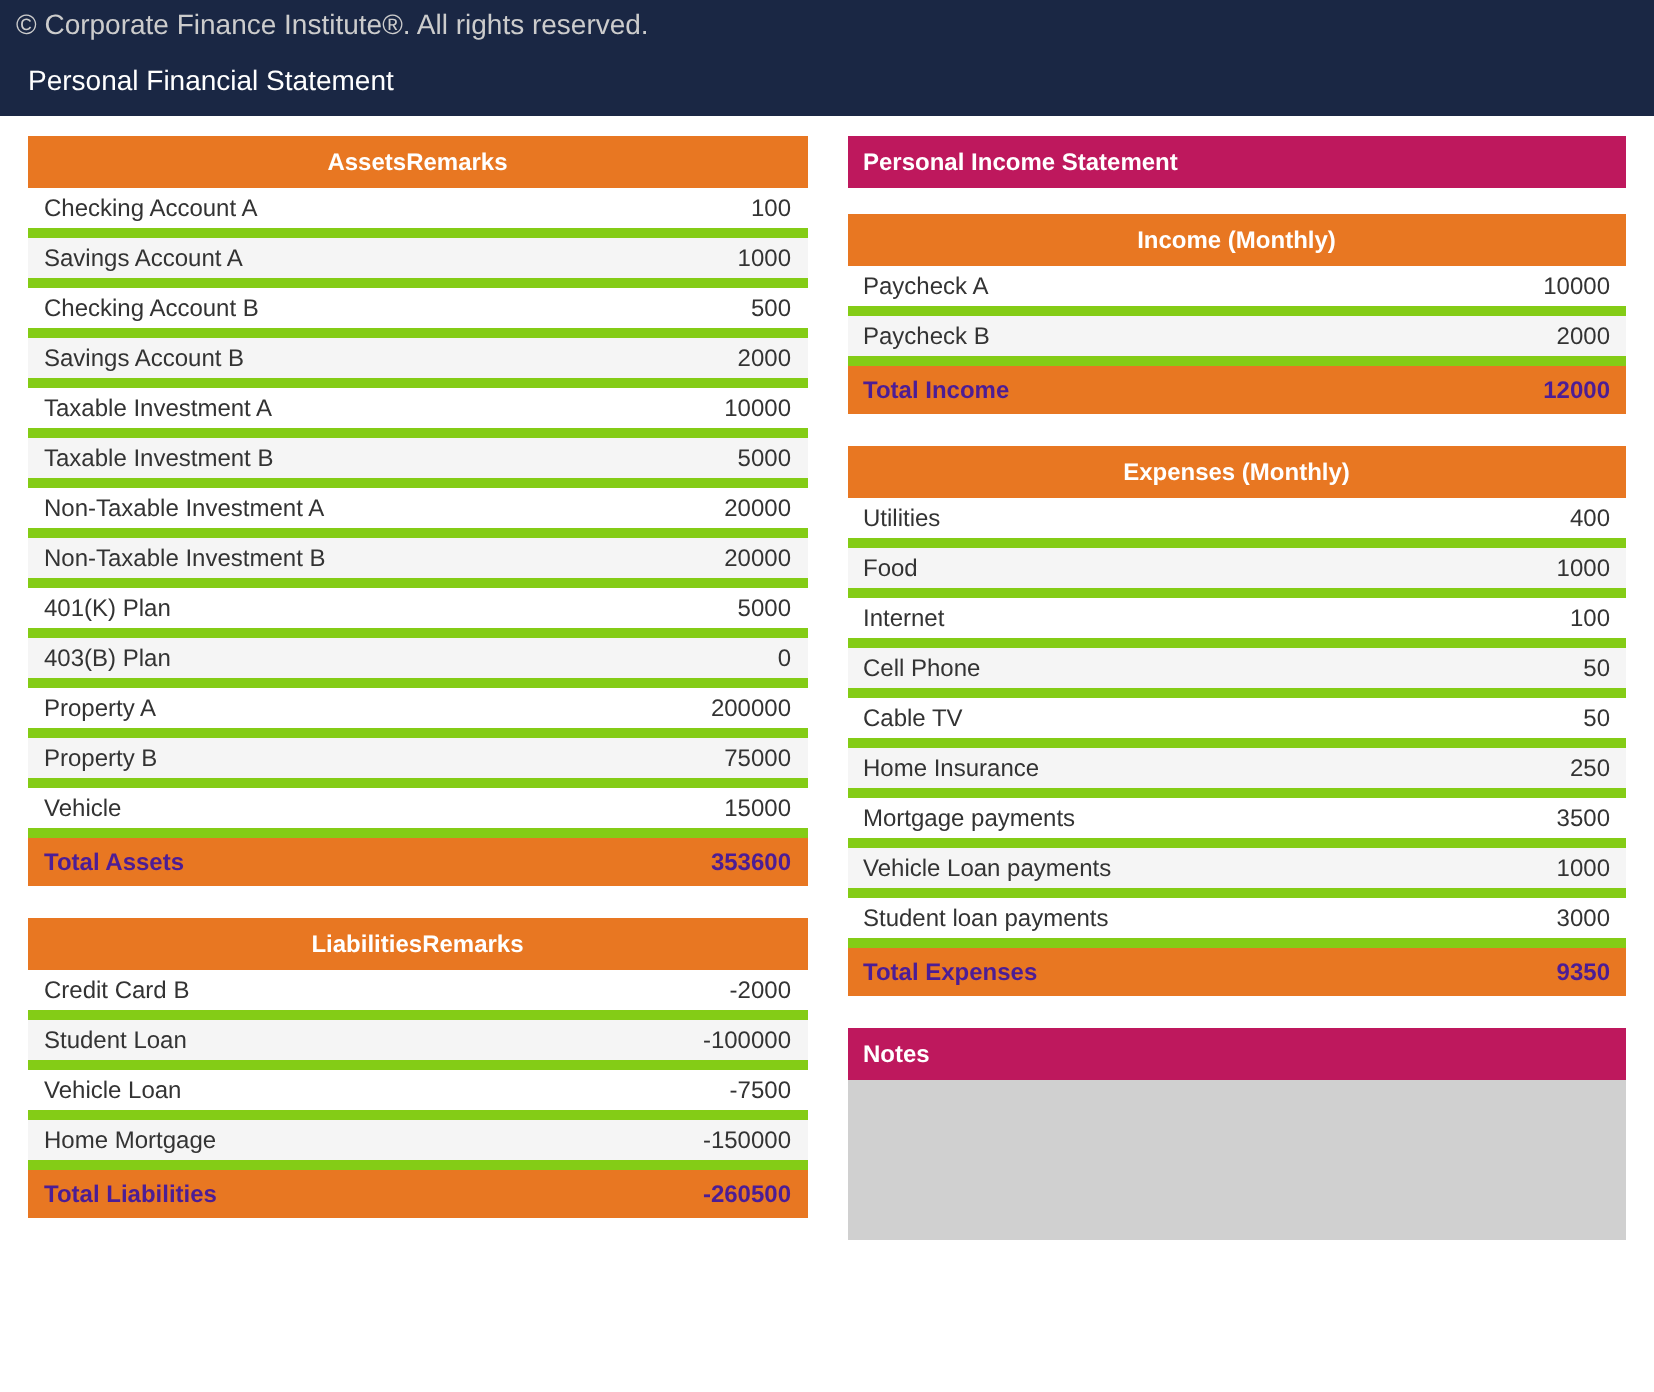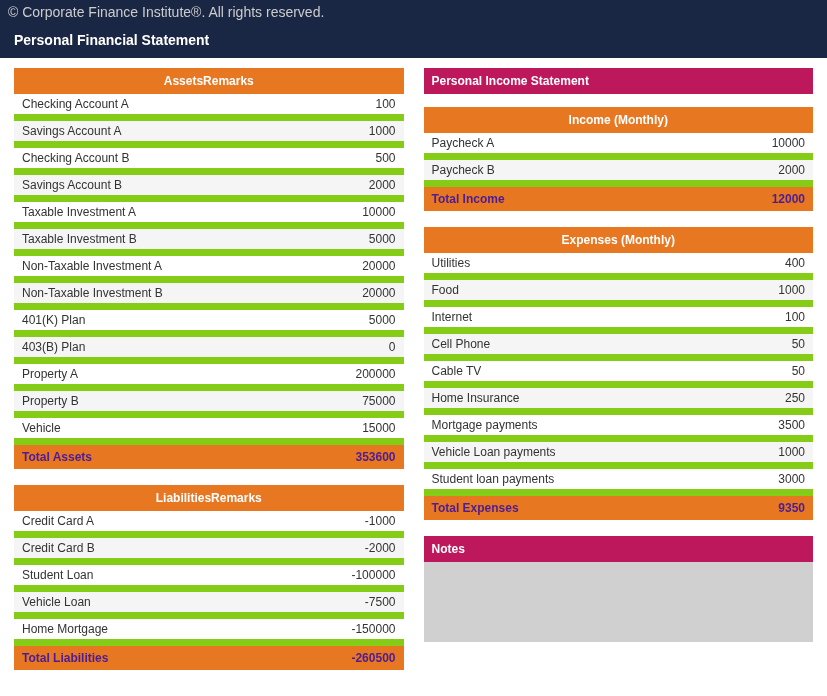--- a/index.html
+++ b/index.html
@@ -12,21 +12,21 @@
     }
     .top-bar {
       background: #1a2744;
       color: #ccc;
       font-size: 14px;
       padding: 4px 8px;
     }
     .app-title {
       background: #1a2744;
       color: #fff;
-      font-weight: bold;
+      font-weight: normal;
       font-size: 14px;
       padding: 8px 14px 10px 14px;
     }
     .main-content {
       display: flex;
       padding: 10px 14px;
       gap: 20px;
       background: #fff;
     }
     .left-col { flex: 1; }
@@ -50,21 +50,21 @@
       padding: 6px 8px;
       font-weight: bold;
       font-size: 12px;
     }
 
     
     .data-row {
       display: flex;
       justify-content: space-between;
       padding: 3px 8px;
-      border-bottom: 7px solid #84cc16;
+      border-bottom: 5px solid #84cc16;
       background: #fff;
     }
     .data-row:nth-child(even) { background: #f5f5f5; }
     .data-row .label { color: #333; }
     .data-row .value { color: #333; text-align: right; min-width: 60px; }
 
     
     .total-row {
       display: flex;
       justify-content: space-between;
@@ -173,24 +173,20 @@
       </div>
     </div>
 
     <div class="section">
       <div class="section-header-orange">
         <span>Liabilities</span>
         <span>Remarks</span>
       </div>
       <div id="liabilities-rows">
           <div class="data-row">
-            <span class="label">Credit Card A</span>
-            <span class="value">-1000</span>
-          </div>
-          <div class="data-row">
             <span class="label">Credit Card B</span>
             <span class="value">-2000</span>
           </div>
           <div class="data-row">
             <span class="label">Student Loan</span>
             <span class="value">-100000</span>
           </div>
           <div class="data-row">
             <span class="label">Vehicle Loan</span>
             <span class="value">-7500</span>

